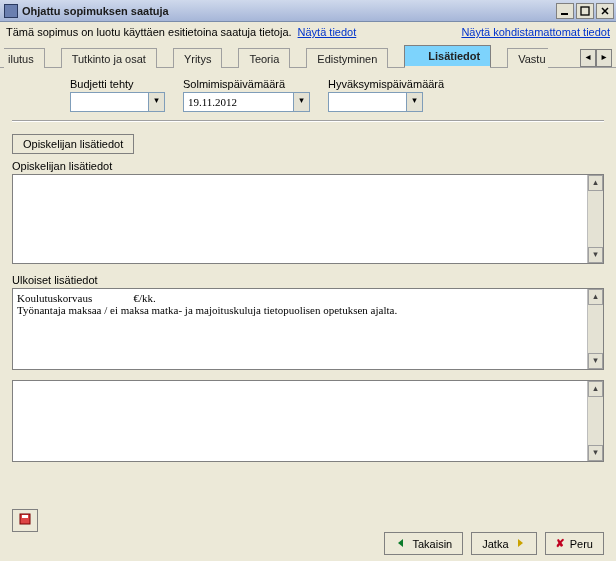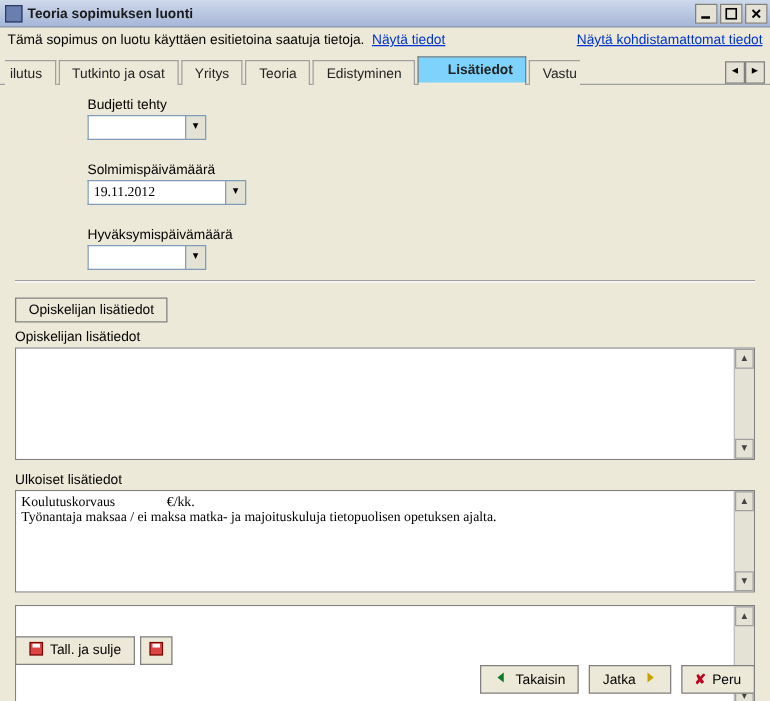--- a/index.html
+++ b/index.html
@@ -63,21 +63,21 @@
     display: flex;
     align-items: flex-end;
     padding: 0 4px;
     border-bottom: 1px solid #a0a0a0;
   }
   .tab {
     padding: 4px 10px;
     height: 20px;
     border: 1px solid #a0a0a0;
     border-bottom: none;
-    margin-right: 2px;
+    margin-right: 16px;
     background: #ece9d8;
     color: #222;
     cursor: default;
     position: relative;
     top: 1px;
   }
   .tab.active {
     background: #7dd3fc;
     border-color: #808080;
     top: 0;
@@ -105,21 +105,20 @@
 
   .content {
     padding: 10px 12px 0 12px;
   }
 
   .fieldrow {
     display: flex;
     gap: 18px;
     margin-left: 58px;
     margin-bottom: 8px;
-    flex-direction: column;
   }
   .field { display: flex; flex-direction: column; }
   .field label { margin-bottom: 2px; }
   .combo {
     display: flex;
     height: 20px;
   }
   .combo input {
     border: 1px solid #7f9db9;
     border-right: none;
@@ -216,21 +215,21 @@
   .footer .right { margin-left: auto; display: flex; gap: 8px; margin-top: 47px; }
   .iconbtn { width: 26px; justify-content: center; padding: 0; }
 
   .red { color: #c00020; font-weight: bold; }
 </style>
 </head>
 <body>
 
 <div class="titlebar">
   <div class="app-icon"></div>
-  <div class="title">Teoria sopimuksen luonti</div>
+  <div class="title">Ohjattu sopimuksen saatuja</div>
   <div class="winbtns">
     <div class="winbtn">
       <svg viewBox="0 0 10 10">
           <rect x="1" y="7" width="7" height="2" fill="#000"></rect>
         </svg>
     </div>
     <div class="winbtn">
       <svg viewBox="0 0 10 10">
           <rect x="1" y="1" width="8" height="8" fill="none" stroke="#000" stroke-width="1.3"></rect>
         </svg>
@@ -326,29 +325,20 @@
         <div class="arrow">▴</div>
         <div class="arrow">▾</div>
       </div>
     </div>
   </div>
 
 </div>
 
 <div class="footer">
   <div class="left">
-    <div class="btn">
-      <span>
-        <svg viewBox="0 0 12 12">
-            <rect x="1" y="1" width="10" height="10" fill="#d44" stroke="#700"></rect>
-            <rect x="3" y="2" width="6" height="3" fill="#fff"></rect>
-          </svg>
-      </span>
-      <span>Tall. ja sulje</span>
-    </div>
     <div class="btn iconbtn">
       <span>
         <svg viewBox="0 0 12 12">
             <rect x="1" y="1" width="10" height="10" fill="#d44" stroke="#700"></rect>
             <rect x="3" y="2" width="6" height="3" fill="#fff"></rect>
           </svg>
       </span>
     </div>
   </div>
   <div class="right">

